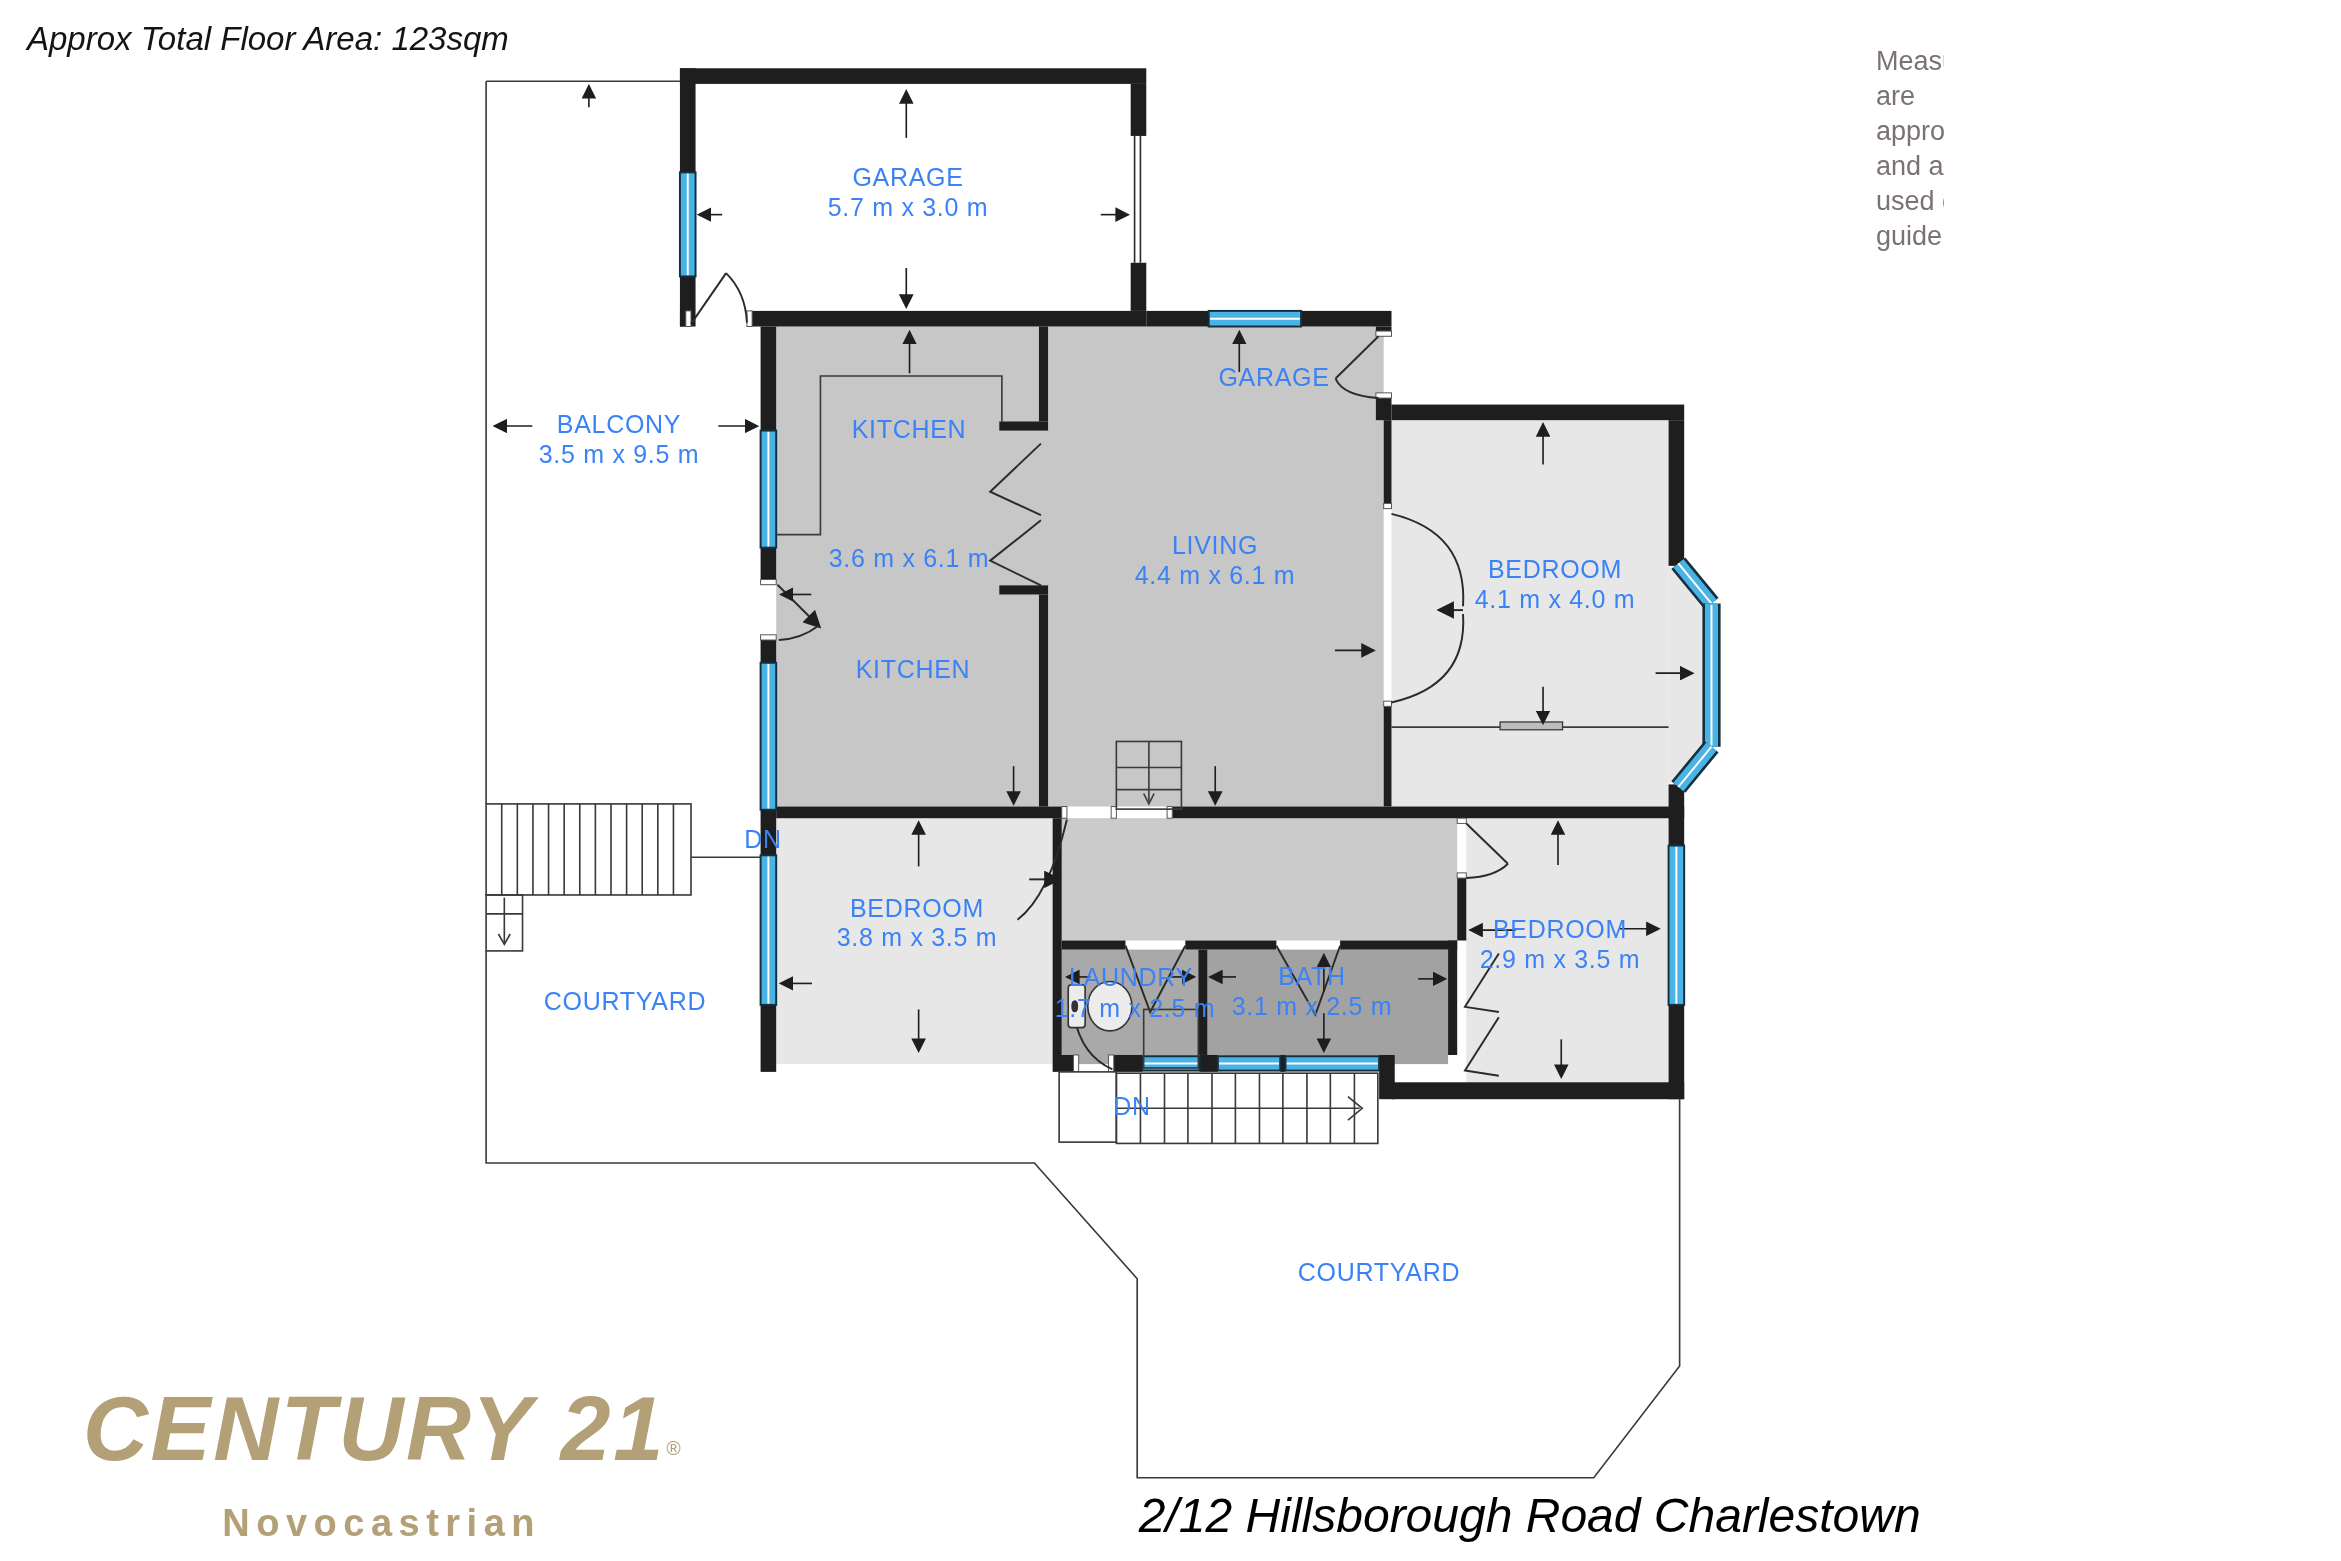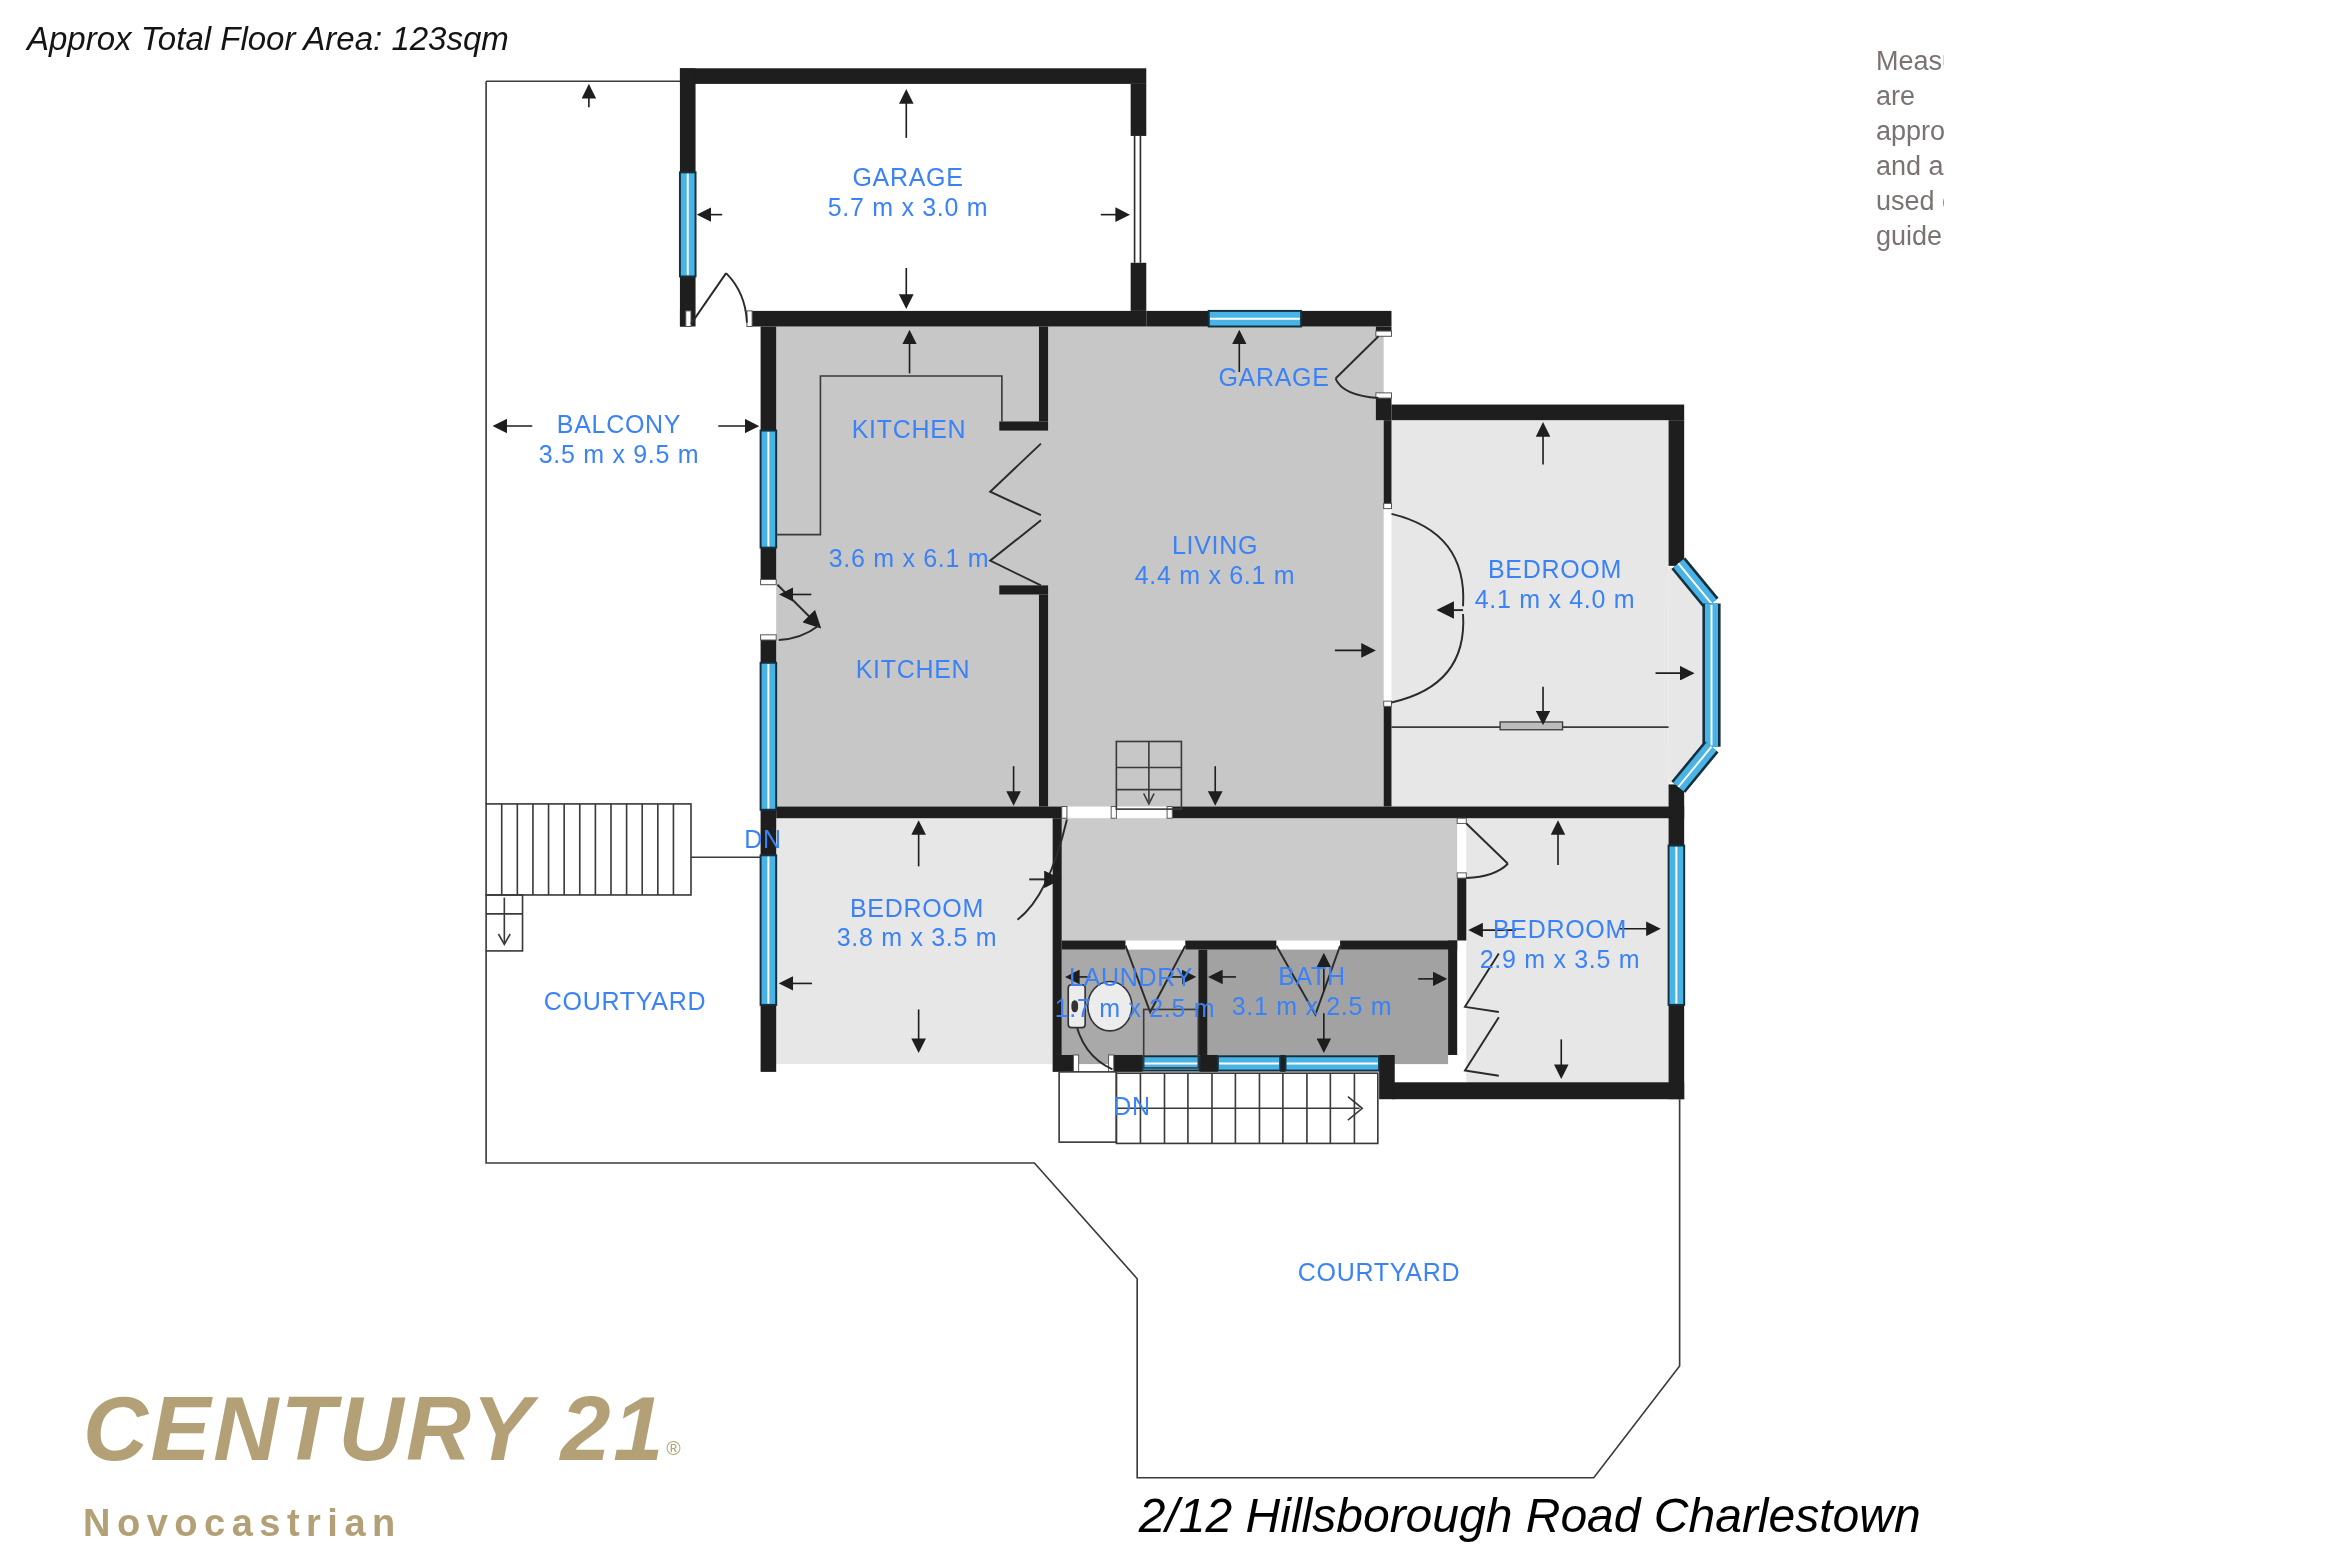--- a/index.html
+++ b/index.html
@@ -9,21 +9,21 @@
   .lbl{position:absolute;transform:translate(-50%,-50%);white-space:nowrap;
        font-size:25px;color:#3b82f6;letter-spacing:0.7px;}
   .lbl.dim{font-size:25px;}
   .lbl.dn{font-size:25px;margin-left:44px;}
   #title{position:absolute;left:27px;top:19.5px;font-size:33px;font-style:italic;color:#141414;}
   #disclaimer{position:absolute;left:1876px;top:44px;font-size:27px;
               color:#7b7272;line-height:35px;}
   #logo{position:absolute;left:83px;top:1384px;color:#b3a076;}
   #logo .big{font-size:90px;font-weight:bold;letter-spacing:2.6px;line-height:90px;font-style:italic;}
   #logo .reg{font-size:19.5px;font-weight:normal;vertical-align:5.2px;letter-spacing:0;}
-  #logo .sub{margin-top:9px;font-size:38px;font-weight:bold;letter-spacing:6.5px;}
+  #logo .sub{margin-top:9px;text-align:center;font-size:38px;font-weight:bold;letter-spacing:6.5px;}
   #address{position:absolute;right:23.4px;top:1488px;font-size:48px;color:#000;font-style:italic;}
 </style>
 </head>
 <body>
 
 <div id="canvas">
 
 <svg width="2342" height="1561" viewBox="0 0 3600 2400">
   <defs>
     <marker id="ah" markerWidth="9" markerHeight="9" refX="7" refY="4.5" orient="auto">

